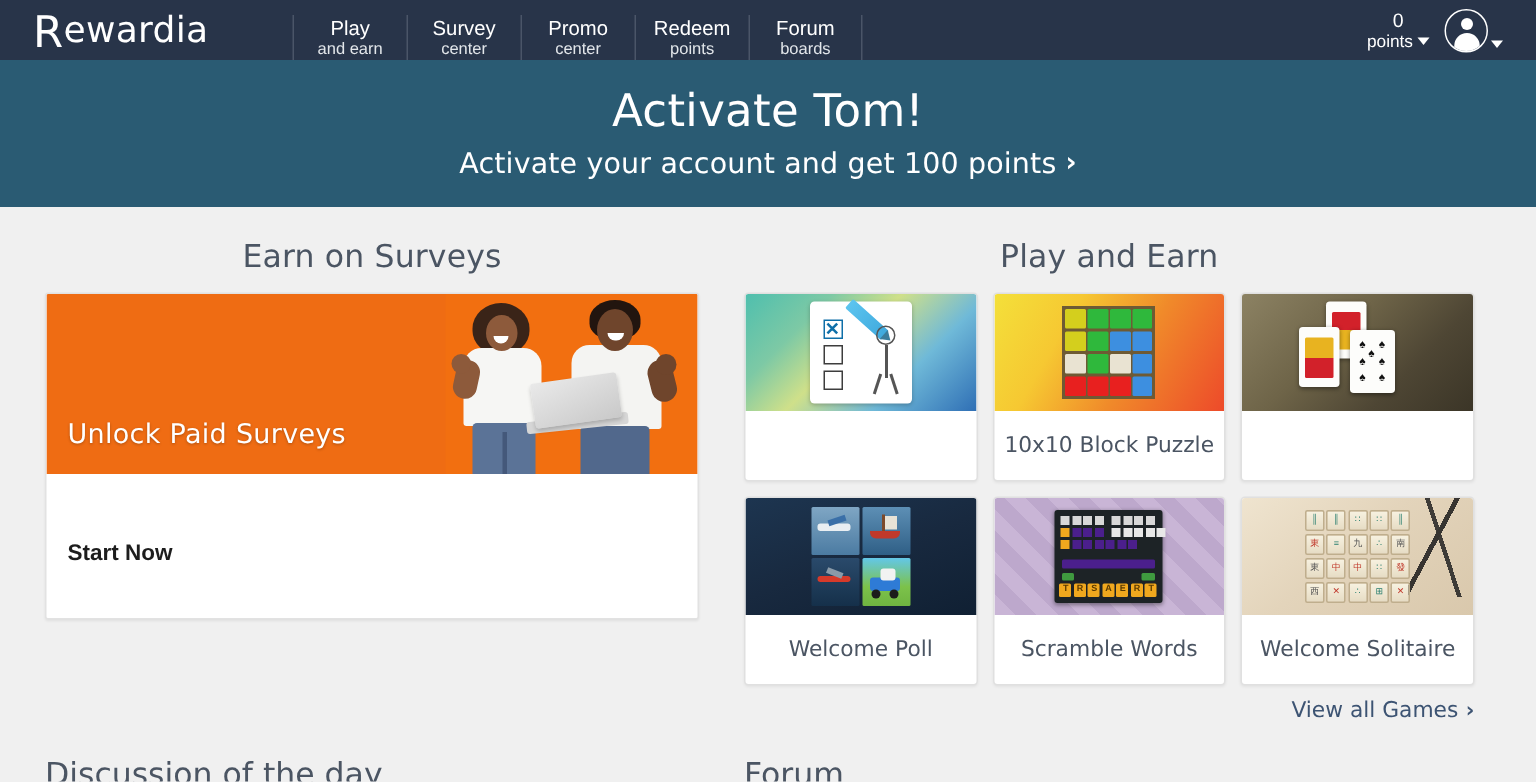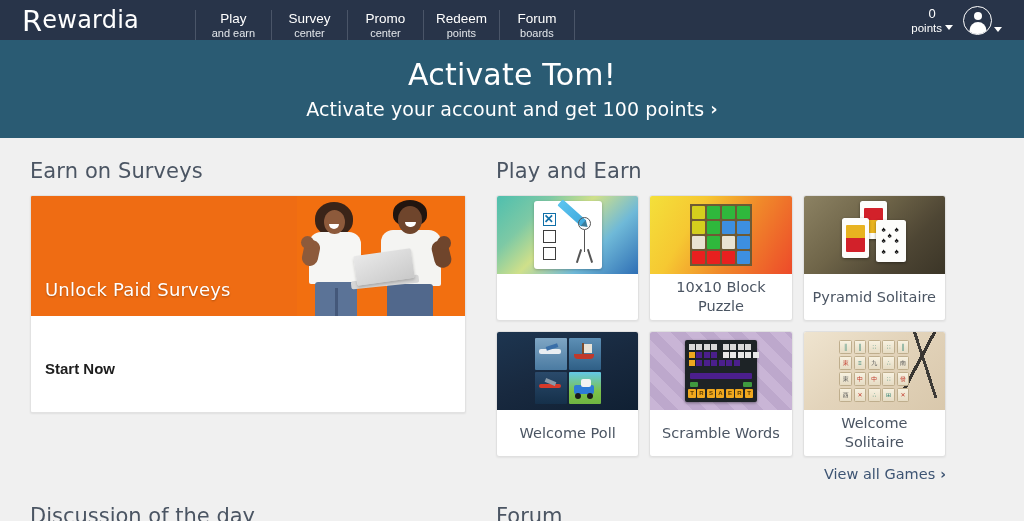--- a/index.html
+++ b/index.html
@@ -134,30 +134,31 @@
   .banner-sub .chev { font-weight: bold; font-size: 18px; }
 
   
   .content {
     padding: 0 30px;
     display: flex;
     gap: 30px;
     position: relative;
   }
   .col-left { width: 436px; }
-  .col-right { width: 450px; }
+  .col-right { width: 487px; }
 
   .section-title {
     font-size: 21px;
     font-weight: 400;
     color: #4b5563;
     font-family: "DejaVu Sans", sans-serif;
     padding-top: 21px;
     padding-bottom: 12px;
     letter-spacing: 0.1px;
+    text-align: center;
   }
 
   
   .survey-card {
     background: #ffffff;
     border: 1px solid #e2e2e2;
     border-radius: 2px;
     box-shadow: 0 1px 2px rgba(0,0,0,0.07);
     overflow: hidden;
   }
@@ -531,21 +532,20 @@
           <div class="card-f card-right">
             <div class="spade" style="left:5px;top:7px;">♠</div>
             <div class="spade" style="left:18px;top:7px;">♠</div>
             <div class="spade" style="left:5px;top:18px;">♠</div>
             <div class="spade" style="left:18px;top:18px;">♠</div>
             <div class="spade" style="left:11px;top:13px;">♠</div>
             <div class="spade" style="left:5px;top:29px;">♠</div>
             <div class="spade" style="left:18px;top:29px;">♠</div>
           </div>
         </div>
-        <div class="game-label">Pyramid Solitaire</div>
       </div>
 
       <div class="game-card">
         <div class="game-thumb thumb-picpoll">
           <div class="pp-grid">
             <div class="pp-cell pp1">
               <div class="mini" style="left:4px;top:11px;width:22px;height:5px;background:#e9eef2;border-radius:2px;"></div>
               <div class="mini" style="left:11px;top:7px;width:12px;height:4px;background:#3a6fa8;transform:rotate(-18deg);"></div>
             </div>
             <div class="pp-cell pp2">

